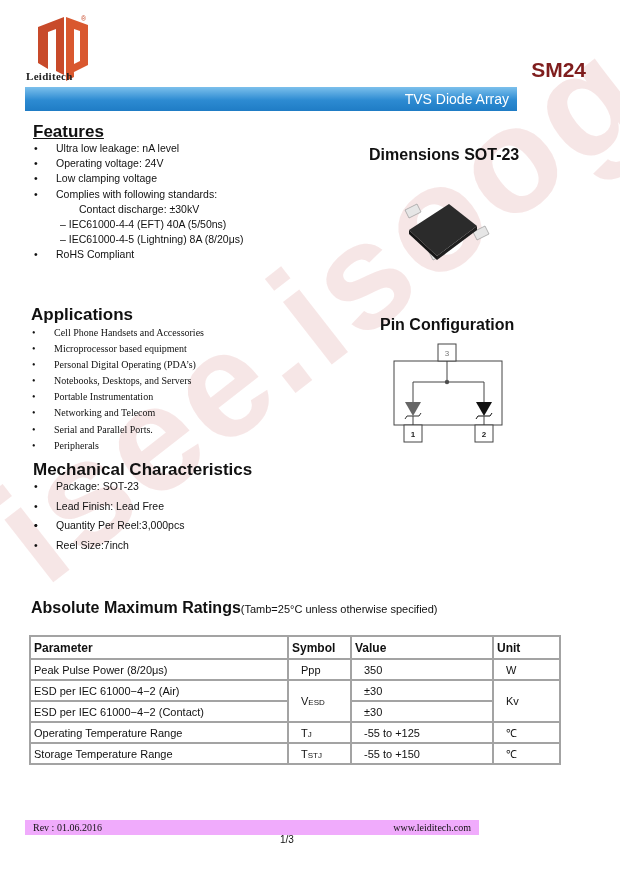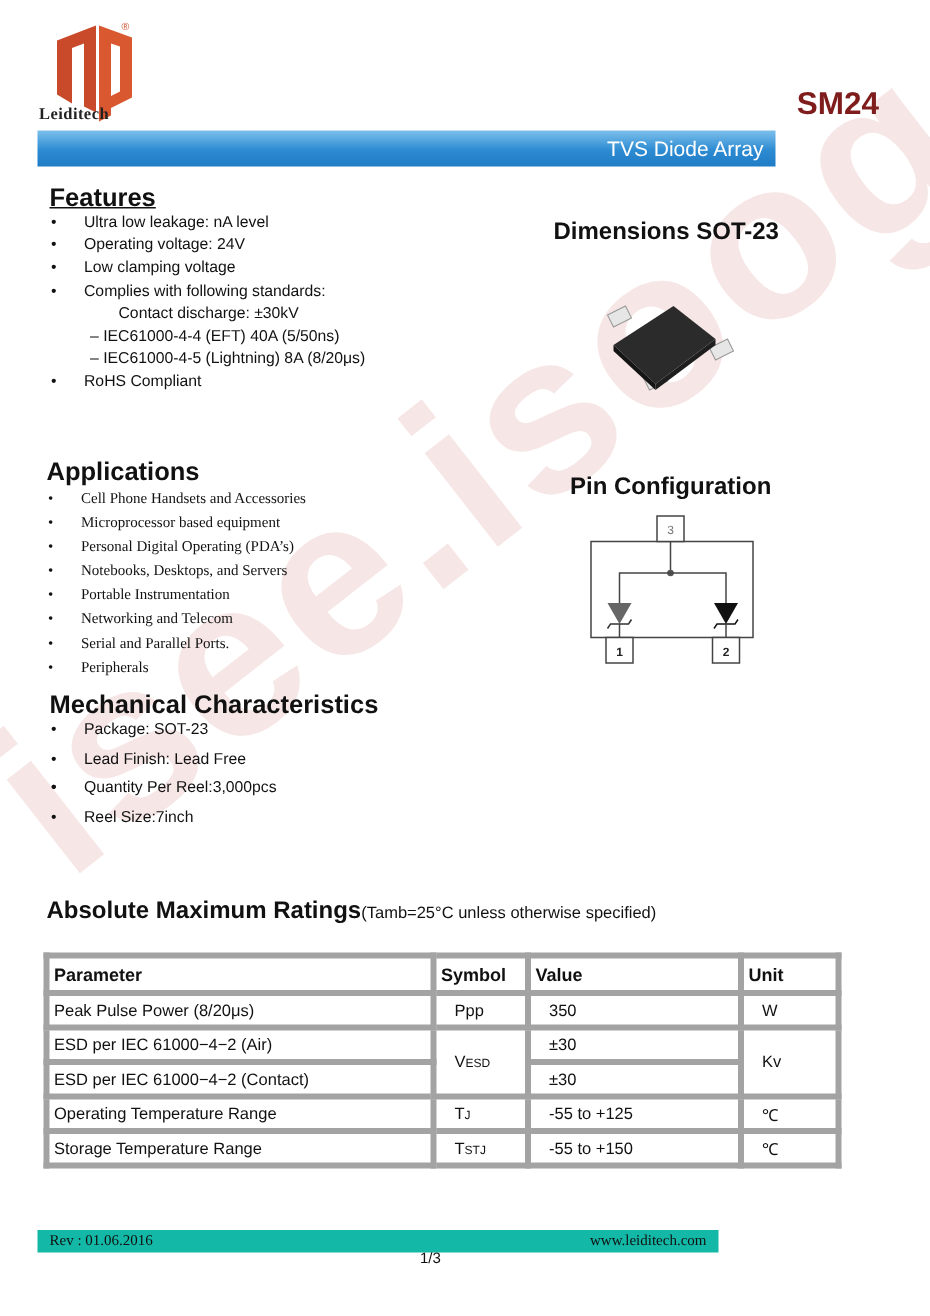--- a/index.html
+++ b/index.html
@@ -21,24 +21,24 @@
   .feat li { font-size:10.5px; line-height:15.2px; }
   .feat li.sub1 { padding-left:30px; }
   .feat li.sub2 { padding-left:49px; }
   .app li { font:10px "Liberation Serif", serif; line-height:16.1px; }
   .mech li { font-size:10.5px; line-height:19.5px; }
   .dim-title { left:369px; top:146px; font:bold 16px "Liberation Sans", sans-serif; }
   .pin-title { left:380px; top:316px; font:bold 16px "Liberation Sans", sans-serif;text-align:right; }
   .amr-title { left:31px; top:599px; font:bold 16px "Liberation Sans", sans-serif; }
   .amr-note { font:normal 11px "Liberation Sans", sans-serif; }
   table.amr { position:absolute; left:29px; top:635px; width:532px; border-collapse:collapse; font-size:11px; }
-  table.amr td, table.amr th { border:4px solid #a3a3a3; height:19px; padding:0 3px; text-align:left; }
+  table.amr td, table.amr th { border:2px solid #a3a3a3; height:19px; padding:0 3px; text-align:left; }
   table.amr th { font-weight:bold; font-size:12px; height:21px; }
   table.amr .c { padding-left:12px; }
-  .footer { left:25px; top:820px; width:454px; height:15px; background:#14b8a6; font:10px "Liberation Serif", serif; }
+  .footer { left:25px; top:820px; width:454px; height:15px; background:#f0abfc; font:10px "Liberation Serif", serif; }
   .footer span { position:absolute; top:2px; }
   sub.s { font-size:8px; vertical-align:baseline;margin-top:29px; }
 </style>
 </head>
 <body>
 
 <div class="wm">isee.isoog.com</div>
 
 <svg class="abs logo" viewBox="0 0 60 70">
   <path d="M4 14 L30 4 L30 62 L22 58 L22 16 L14 19 L14 56 L4 50 Z" fill="#c84a2a"></path>

